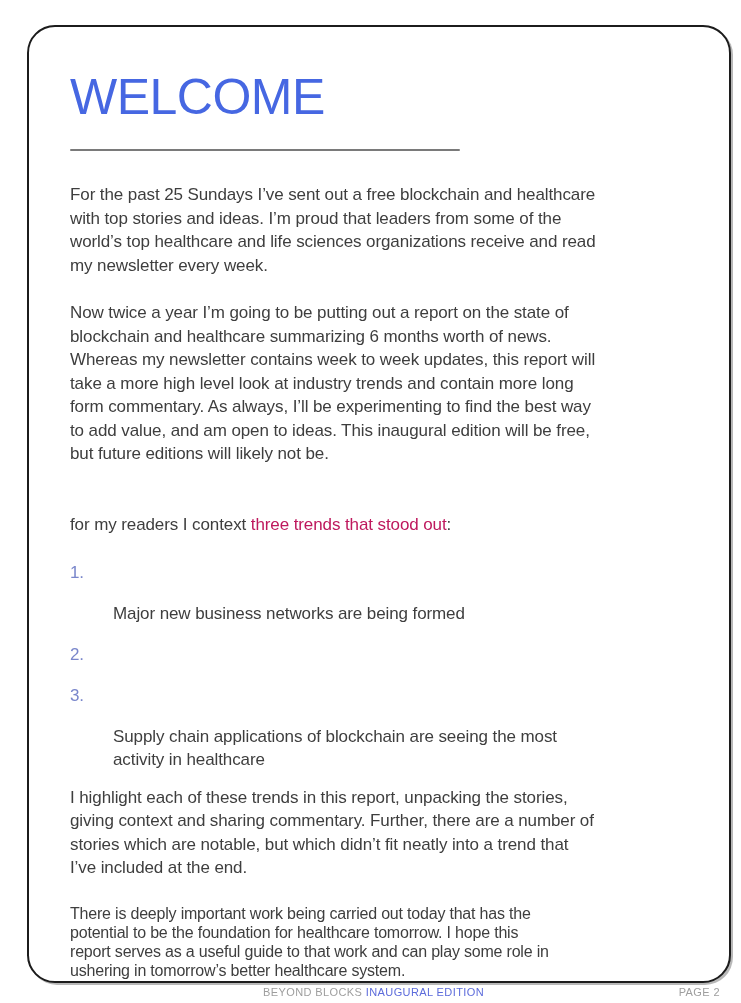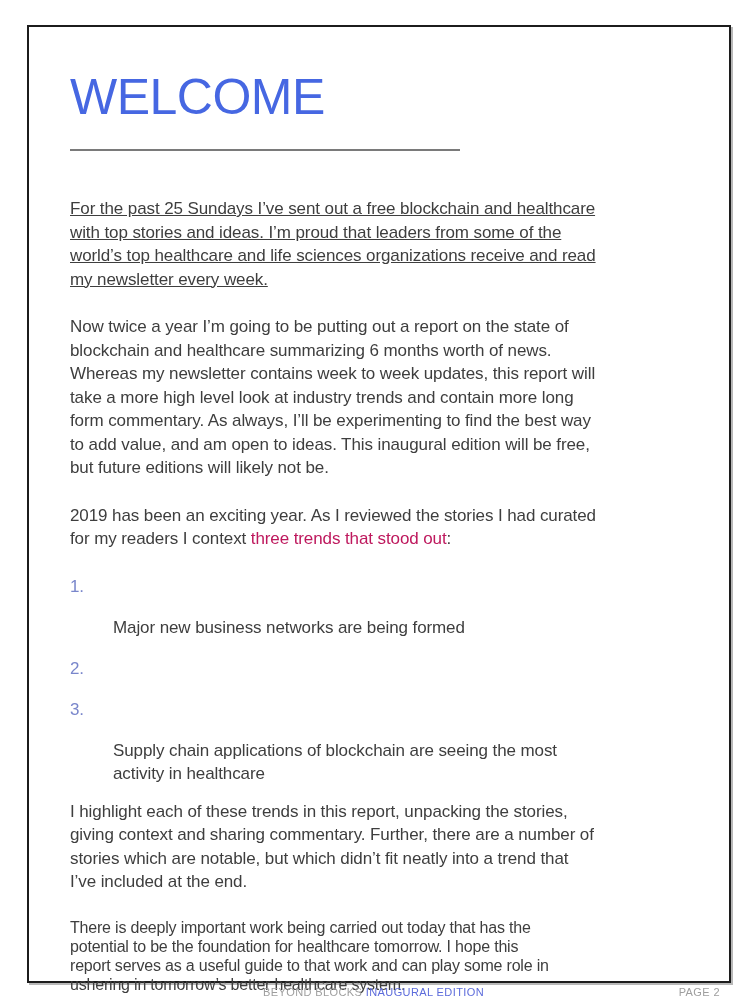--- a/index.html
+++ b/index.html
@@ -1,15 +1,15 @@
 <!DOCTYPE html>
 <html><head>
 <meta charset="utf-8">
 <style>
-  * { box-sizing: content-box; }
+  * { box-sizing: content-box; border-radius: 28px; }
   html, body { margin: 0; padding: 0; }
   body {
     width: 741px;
     height: 1003px;
     position: relative;
     background: #ffffff;
     font-family: "Liberation Sans", sans-serif;
     overflow: hidden;
   }
   .frame {
@@ -40,21 +40,21 @@
     margin: 26px 0 0 0;
   }
   .para {
     margin: 0 0 24px 0;
     font-size: 17px;
     line-height: 23.5px;
     letter-spacing: -0.1px;
     color: #3e3e3e;
     white-space: pre-line;
   }
-  .para.first { margin-top: 46px; text-decoration: underline; }
+  .para.first { margin-top: 32px; }
   .trends-link {
     color: #be185d;
     text-decoration: none;
     cursor: pointer;
   }
   .trend-list { margin: 0; }
   .list-item {
     display: flex;
     font-size: 17px;
     line-height: 23.5px;
@@ -116,21 +116,21 @@
 my newsletter every week.</p>
 
     <p class="para">Now twice a year I’m going to be putting out a report on the state of
 blockchain and healthcare summarizing 6 months worth of news.
 Whereas my newsletter contains week to week updates, this report will
 take a more high level look at industry trends and contain more long
 form commentary. As always, I’ll be experimenting to find the best way
 to add value, and am open to ideas. This inaugural edition will be free,
 but future editions will likely not be.</p>
 
-    <p class="para"><span>2019 has been an exciting year. As I reviewed the stories I had curated</span><br><span>for my readers I context </span><span class="trends-link">three trends that stood out</span><span>:</span></p>
+    <p class="para"><br><span>for my readers I context </span><span class="trends-link">three trends that stood out</span><span>:</span></p>
 
     <div class="trend-list">
       <div class="list-item">
         <span class="list-num">1.</span>
         <span class="list-text">Major new business networks are being formed</span>
       </div>
       <div class="list-item">
         <span class="list-num">2.</span>
       </div>
       <div class="list-item">

